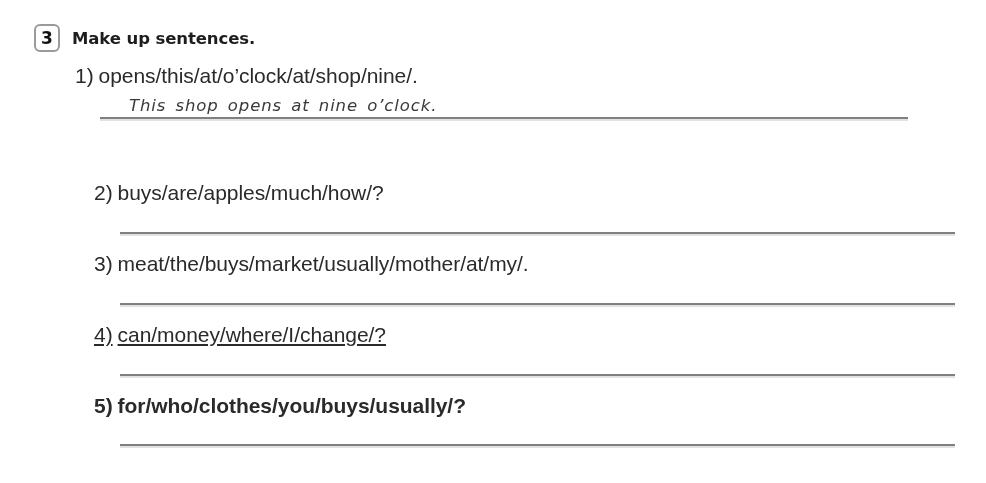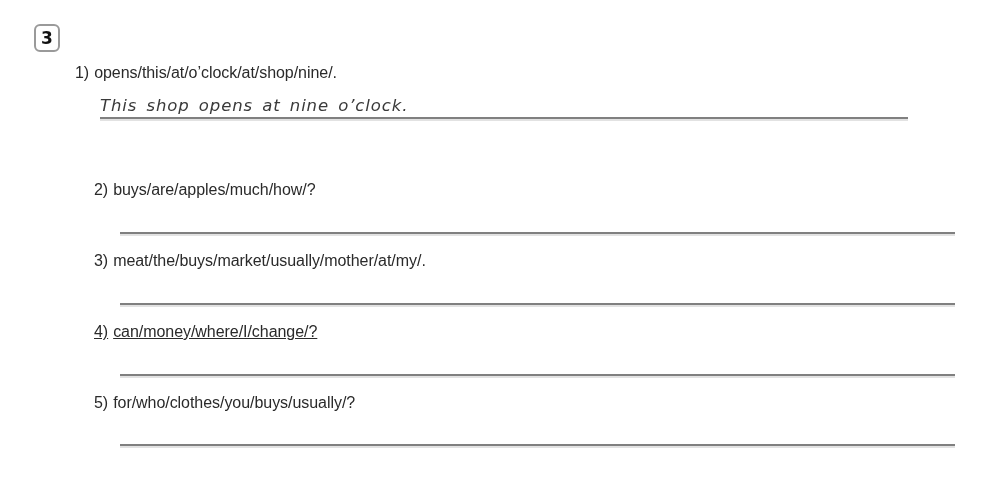--- a/index.html
+++ b/index.html
@@ -50,21 +50,21 @@
     font-size: 16.5px;
     color: #1d1d1d;
     letter-spacing: -0.1px;
     white-space: nowrap;
   }
 
   
   .item {
     position: absolute;
     font-family: "Liberation Sans", sans-serif;
-    font-size: 16px;
+    font-size: 21px;
     color: #2a2a2a;
     white-space: nowrap;
     letter-spacing: -0.05px;
   }
   .item .marker { margin-right: 5px; }
 
   
   .rule {
     position: absolute;
     height: 2px;
@@ -84,39 +84,40 @@
     word-spacing: 3px;
   }
 </style>
 </head>
 <body>
 
 <div class="ex-header">
   <div class="ex-number-box">
     <span class="num">3</span>
   </div>
+  <div class="ex-title">Make up sentences.</div>
 </div>
 
 <div class="item" style="left:75px; top:64px;">
   <span class="marker">1)</span><span>opens/this/at/o’clock/at/shop/nine/.</span>
 </div>
-<div class="answer" style="left:100px; top:96px;">This shop opens at nine o’clock.</div>
+<div class="answer" style="left:129px; top:96px;">This shop opens at nine o’clock.</div>
 <div class="rule" style="left:100px; top:117px; width:808px;"></div>
 
 <div class="item" style="left:94px; top:181px;">
   <span class="marker">2)</span><span>buys/are/apples/much/how/?</span>
 </div>
 <div class="rule" style="left:120px; top:232px; width:835px;"></div>
 
 <div class="item" style="left:94px; top:252px;">
   <span class="marker">3)</span><span>meat/the/buys/market/usually/mother/at/my/.</span>
 </div>
 <div class="rule" style="left:120px; top:303px; width:835px;"></div>
 
 <div class="item" style="left:94px; top:323px;text-decoration:underline;">
   <span class="marker">4)</span><span>can/money/where/I/change/?</span>
 </div>
 <div class="rule" style="left:120px; top:374px; width:835px;"></div>
 
-<div class="item" style="left:94px; top:394px;">
+<div class="item" style="left:94px; top:394px;font-weight:bold;">
   <span class="marker">5)</span><span>for/who/clothes/you/buys/usually/?</span>
 </div>
 <div class="rule" style="left:120px; top:444px; width:835px;"></div>
 
 </body></html>

